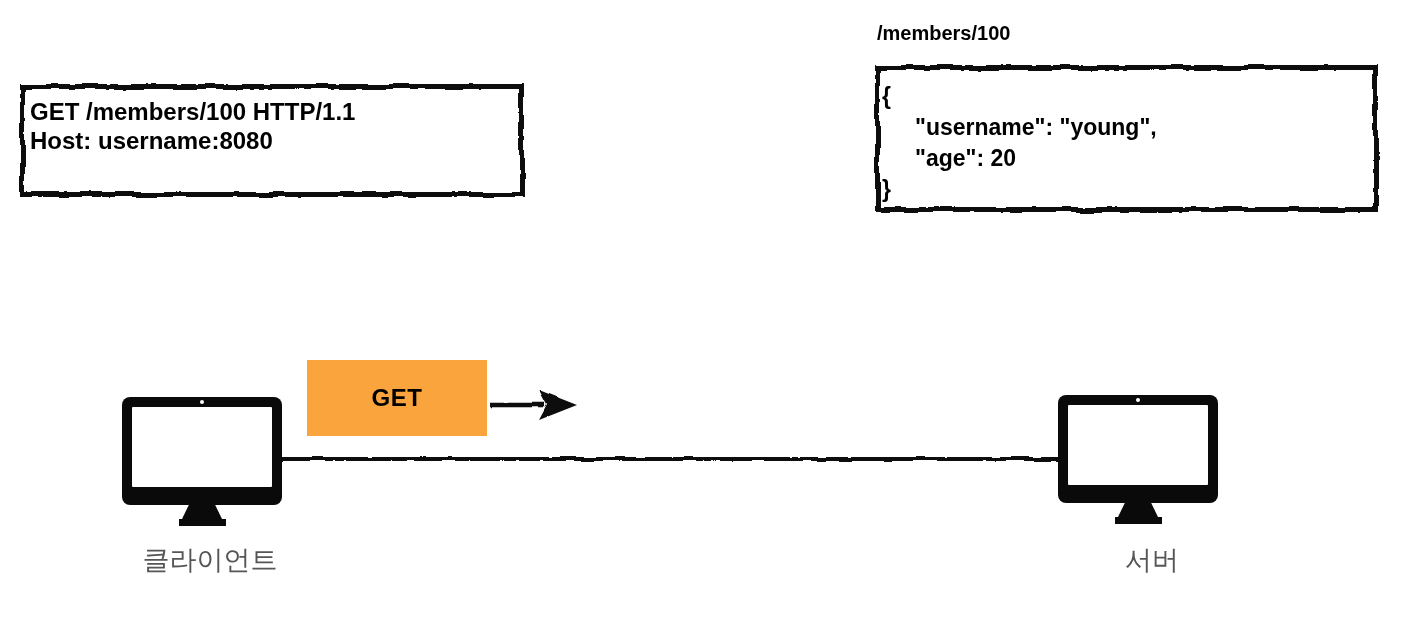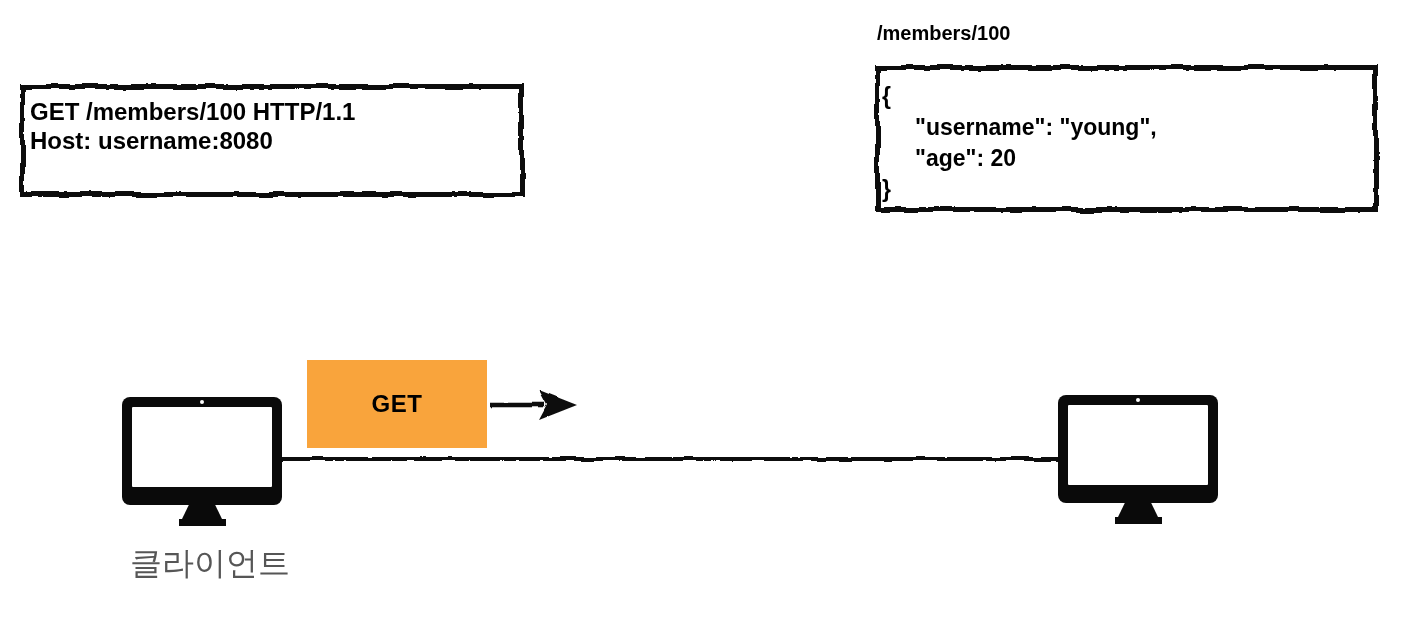--- a/index.html
+++ b/index.html
@@ -55,21 +55,21 @@
     color: #000;
     line-height: 31px;
     white-space: nowrap;
   }
   .json-line.indent { padding-left: 33px; }
 
   
   .get-badge {
     position: absolute;
     left: 307px; top: 360px;
-    width: 180px; height: 88px;
+    width: 180px; height: 76px;
     background: #F9A43C;
     display: flex;
     align-items: center;
     justify-content: center;
     font-size: 24px;
     font-weight: bold;
     color: #000;
     letter-spacing: 0.5px;
   }
 
@@ -123,21 +123,21 @@
   .m-base {
     width: 47px; height: 7px;
     margin: 0 auto;
     background: #0a0a0a;
   }
 
   
   .node-label {
     position: absolute;
     top: 542px;
-    font-size: 32px;
+    font-size: 27px;
     color: #565656;
     text-align: center;
   }
   .node-label.client { left: 130px; width: 160px; }
   .node-label.server { left: 1064px; width: 176px; }
 
   .svg-defs { position: absolute; width: 0; height: 0; }
 </style>
 </head>
 <body>
@@ -194,14 +194,15 @@
   <div class="node-label client">클라이언트</div>
 
   <div class="monitor server">
     <div class="m-frame">
       <div class="m-camera"></div>
       <div class="m-screen"></div>
     </div>
     <div class="m-neck"></div>
     <div class="m-base"></div>
   </div>
+  <div class="node-label server">서버</div>
 
 </div>
 
 </body></html>

